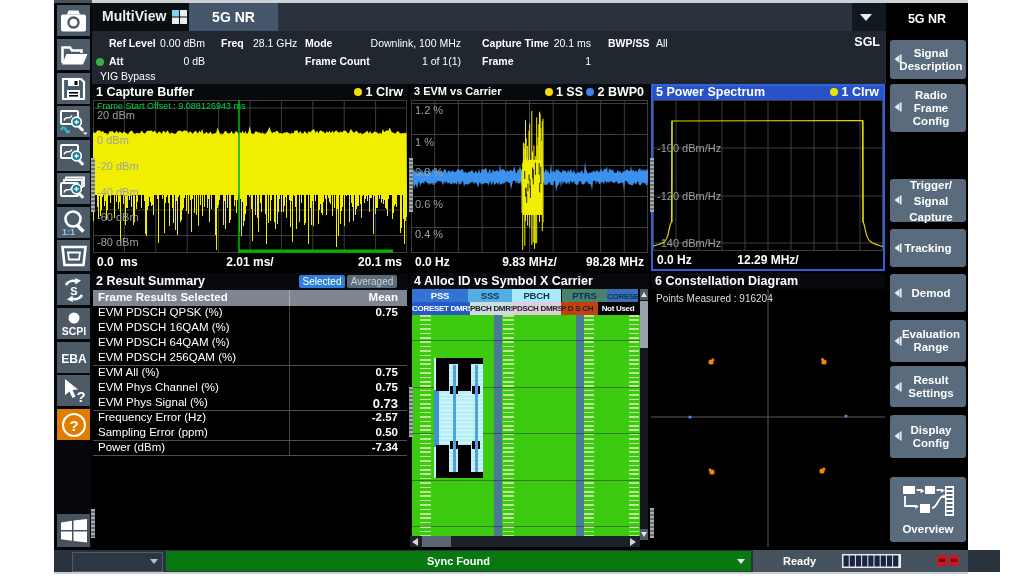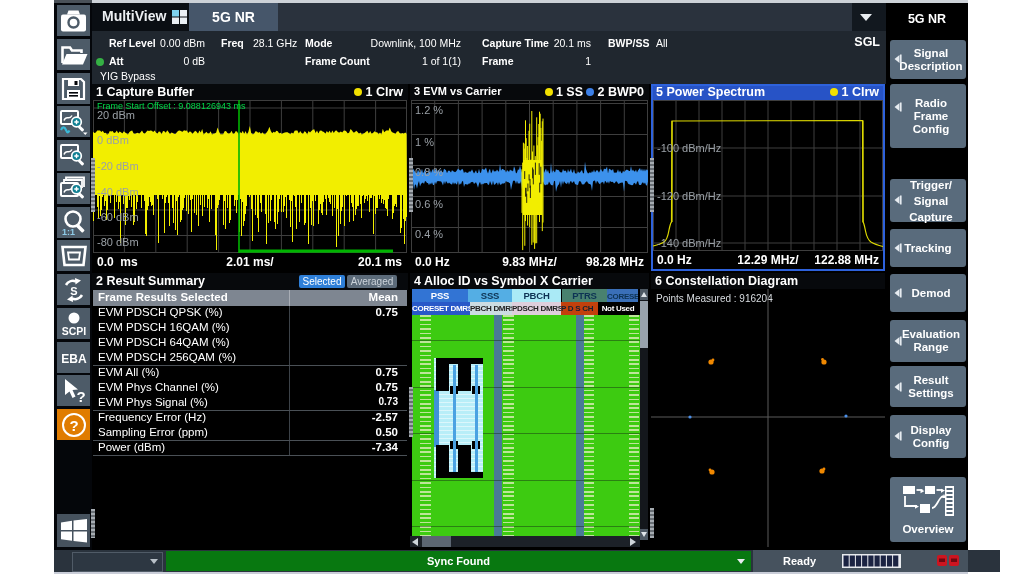--- a/index.html
+++ b/index.html
@@ -255,21 +255,20 @@
           <line x1="0" y1="143" x2="230" y2="143" stroke="#3e3e3e" stroke-width="1"></line>
 <path d="M19,21 L19,122" stroke="#ddd900" stroke-width="1.2" fill="none"></path>
 <path d="M210,20.5 L210,122" stroke="#ddd900" stroke-width="1.2" fill="none"></path>
 <path d="M0,146 C4,145 8,144 11,142 C14,140 15,136 16,130 C17,125 17.5,123 18.5,122 L19,21 L209.5,20.5 L210,122 C211,123 211.5,126 212.5,131 C213.5,136 215,140 218,142 C222,144.5 226,145.5 230,146.5" stroke="#ddd900" stroke-width="1.2" fill="none"></path>
 </svg>
 <span class="abs" style="left:4px;top:56px;font-size:11px;color:#9aa0a6;">-100 dBm/Hz</span>
 <span class="abs" style="left:4px;top:104px;font-size:11px;color:#9aa0a6;">-120 dBm/Hz</span>
 <span class="abs" style="left:4px;top:151px;font-size:11px;color:#9aa0a6;">-140 dBm/Hz</span>
 <div class="abs b w" style="left:4px;top:167px;font-size:12px;">0.0 Hz</div>
 <div class="abs b w" style="left:0px;top:167px;width:230px;text-align:center;font-size:12px;">12.29 MHz/</div>
-<div class="abs b w" style="left:0px;top:167px;width:226px;text-align:right;font-size:12px;">122.88 MHz</div>
 </div>
 <div class="abs" style="left:596px;top:158px;width:4px;height:54px;background:repeating-linear-gradient(180deg,#a6acb2 0 2px,#686e74 2px 4px);"></div>
 <div class="abs" style="left:38px;top:273px;width:316px;height:274px;background:#000;">
 <div class="abs" style="left:0;top:0;width:316px;height:17px;background:#07090c;">
           <span class="abs b w" style="left:4px;top:1px;font-size:12.5px;">2 Result Summary</span>
           <span class="abs" style="right:63px;top:2px;width:46px;height:13px;background:#2e7fd8;color:#fff;font-size:10px;text-align:center;line-height:13px;border-radius:2px;">Selected</span>
           <span class="abs" style="right:11px;top:2px;width:50px;height:13px;background:#5c6b7a;color:#ccd3da;font-size:10px;text-align:center;line-height:13px;border-radius:2px;">Averaged</span>
         </div>
 <div class="abs" style="left:1px;top:17px;width:314px;height:16px;background:#7e8691;">
           <span class="abs b w" style="left:5px;top:1px;font-size:11.5px;">Frame Results Selected</span>
@@ -302,21 +301,21 @@
           <span class="abs b w" style="right:9px;top:0px;font-size:11.5px;">0.75</span>
           <div class="abs" style="left:196px;top:0;width:1px;height:15px;background:#3c4248;"></div>
         </div>
 <div class="abs" style="left:1px;top:108px;width:314px;height:15px;">
           <span class="abs w" style="left:5px;top:0px;font-size:11.5px;">EVM Phys Channel (%)</span>
           <span class="abs b w" style="right:9px;top:0px;font-size:11.5px;">0.75</span>
           <div class="abs" style="left:196px;top:0;width:1px;height:15px;background:#3c4248;"></div>
         </div>
 <div class="abs" style="left:1px;top:123px;width:314px;height:15px;">
           <span class="abs w" style="left:5px;top:0px;font-size:11.5px;">EVM Phys Signal (%)</span>
-          <span class="abs b w" style="right:9px;top:0px;font-size:10px;">0.73</span>
+          <span class="abs b w" style="right:9px;top:0px;font-size:13px;">0.73</span>
           <div class="abs" style="left:196px;top:0;width:1px;height:15px;background:#3c4248;"></div>
           <div class="abs" style="left:0;top:14px;width:314px;height:1px;background:#4a5056;"></div>
         </div>
 <div class="abs" style="left:1px;top:138px;width:314px;height:15px;">
           <span class="abs w" style="left:5px;top:0px;font-size:11.5px;">Frequency Error (Hz)</span>
           <span class="abs b w" style="right:9px;top:0px;font-size:11.5px;">-2.57</span>
           <div class="abs" style="left:196px;top:0;width:1px;height:15px;background:#3c4248;"></div>
         </div>
 <div class="abs" style="left:1px;top:153px;width:314px;height:15px;">
           <span class="abs w" style="left:5px;top:0px;font-size:11.5px;">Sampling Error (ppm)</span>
@@ -410,21 +409,21 @@
 <div class="abs" style="left:37px;top:509px;width:4px;height:29px;background:repeating-linear-gradient(180deg,#a6acb2 0 2px,#686e74 2px 4px);"></div>
 <div class="abs" style="left:832px;top:3px;width:82px;height:571px;background:#000;">
 <div class="abs w b" style="left:0;top:9px;width:82px;text-align:center;font-size:12.5px;">5G NR</div>
 <div class="abs" style="left:4px;top:37px;width:76px;height:39px;background:#596b7c;border-radius:3px;display:flex;align-items:center;justify-content:center;">
           <svg class="abs" style="left:3px;top:14px;" width="9" height="10" viewBox="0 0 9 10">
             <path d="M6.5 1 L1.5 5 L6.5 9 Z" fill="#e6ebf0"></path>
             <rect x="7" y="0.5" width="1.6" height="9" fill="#e6ebf0"></rect>
           </svg>
           <div class="b w" style="font-size:11.5px;line-height:13px;text-align:center;padding-left:6px;">Signal<br>Description</div>
         </div>
-<div class="abs" style="left:4px;top:81px;width:76px;height:64px;background:#596b7c;border-radius:3px;display:flex;align-items:center;justify-content:center;">
+<div class="abs" style="left:4px;top:81px;width:76px;height:48px;background:#596b7c;border-radius:3px;display:flex;align-items:center;justify-content:center;">
           <svg class="abs" style="left:3px;top:18px;" width="9" height="10" viewBox="0 0 9 10">
             <path d="M6.5 1 L1.5 5 L6.5 9 Z" fill="#e6ebf0"></path>
             <rect x="7" y="0.5" width="1.6" height="9" fill="#e6ebf0"></rect>
           </svg>
           <div class="b w" style="font-size:11.5px;line-height:13px;text-align:center;padding-left:6px;">Radio<br>Frame<br>Config</div>
         </div>
 <div class="abs" style="left:4px;top:176px;width:76px;height:43px;background:#596b7c;border-radius:3px;display:flex;align-items:center;justify-content:center;">
           <svg class="abs" style="left:3px;top:16px;" width="9" height="10" viewBox="0 0 9 10">
             <path d="M6.5 1 L1.5 5 L6.5 9 Z" fill="#e6ebf0"></path>
             <rect x="7" y="0.5" width="1.6" height="9" fill="#e6ebf0"></rect>

